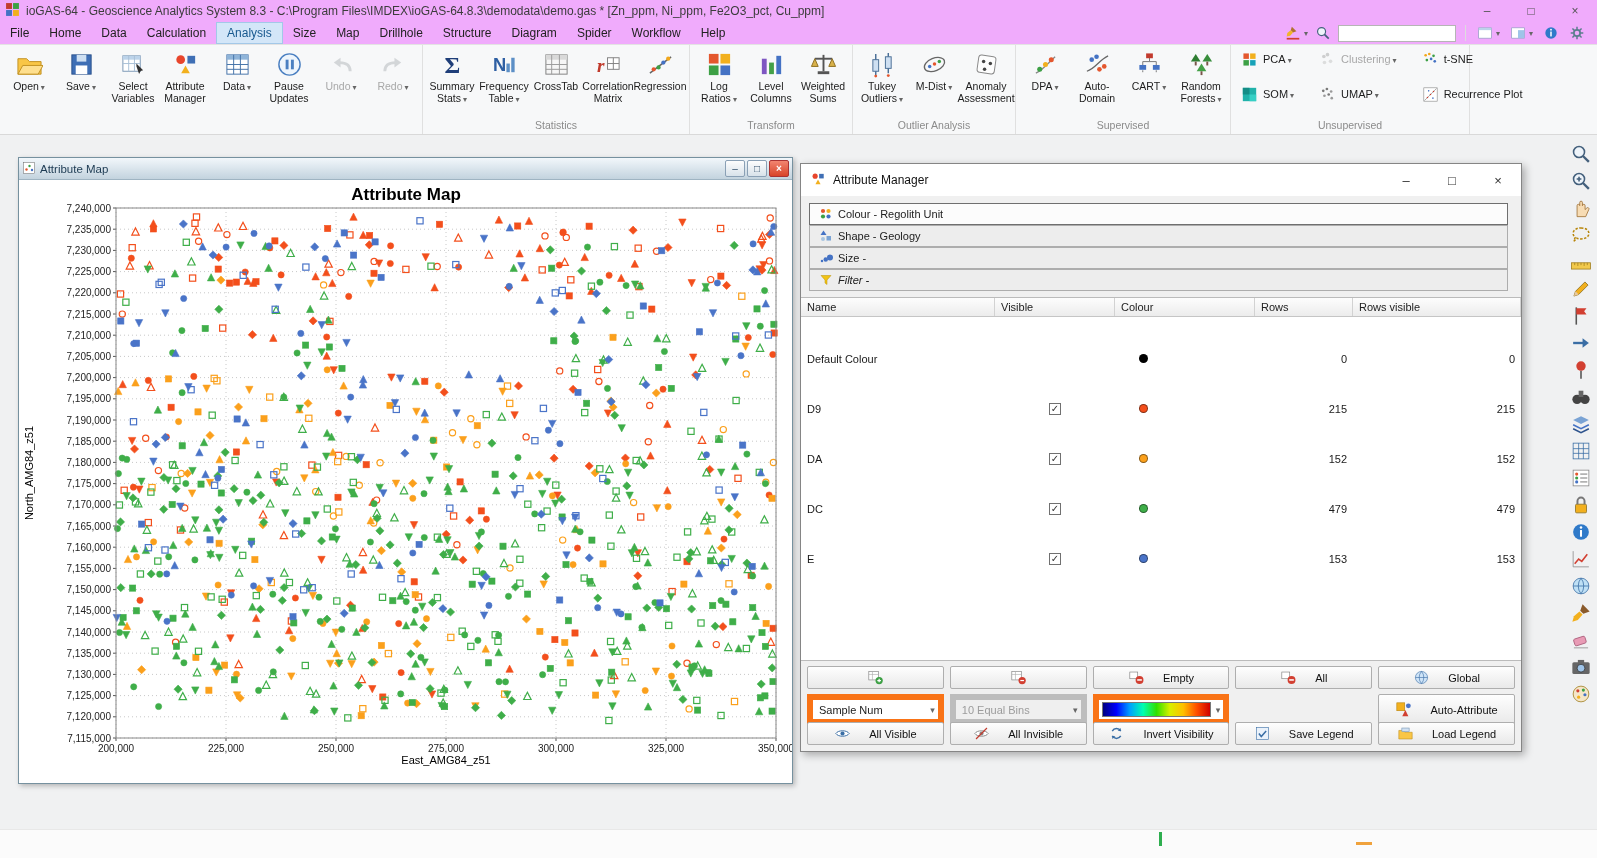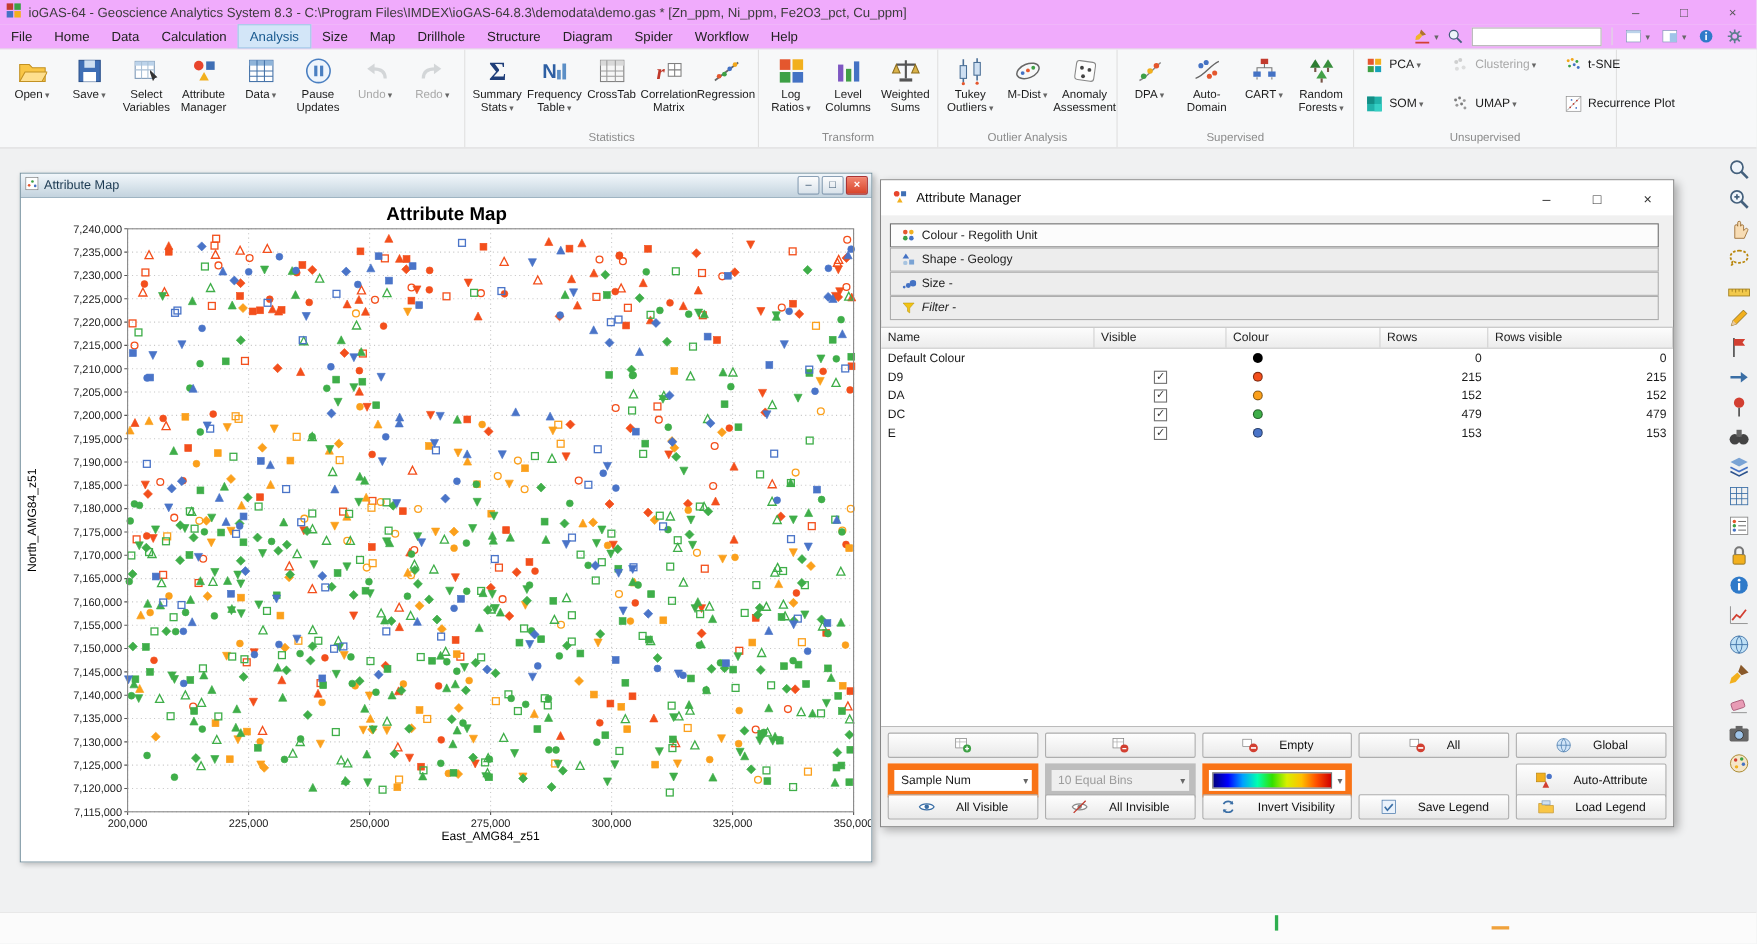--- a/index.html
+++ b/index.html
@@ -49,21 +49,21 @@
 .gwc{width:46px;display:flex;align-items:center;justify-content:center;font-size:13px;color:#333;}
 .mgr-tabs{padding:7px 8px 0;background:#f0f0f0;display:flex;flex-direction:column;}
 .tab{display:flex;align-items:center;gap:5px;border:1px solid #adadad;background:#ededed;padding:3px 9px;font-size:11px;margin-right:5px;color:#222;}
 .tab.active{background:#fcfcfc;border-color:#6f6f6f;}
 .tab .ti{width:14px;height:14px;display:inline-flex;}
 .tab.italic .tab-label{font-style:italic;}
 .mgr-table{flex:1;background:#fff;border-top:1px solid #bbb;border-bottom:1px solid #bbb;overflow:hidden;margin-top:6px;}
 .tr{display:grid;grid-template-columns:194px 120px 140px 98px 1fr;}
 .thead{background:linear-gradient(#fdfdfd,#ececec);border-bottom:1px solid #c5c5c5;}
 .th{padding:3px 6px;border-right:1px solid #d2d2d2;font-size:11px;color:#222;}
-.td{padding:0 6px;font-size:11px;height:17px;display:flex;align-items:center;}
+.td{padding:0 6px;font-size:11px;height:17px;display:flex;align-items:center;margin-top:33px;}
 .td.num{justify-content:flex-end;}
 .td.vis{justify-content:center;}
 .cb{width:12px;height:12px;border:1px solid #707070;background:#fff;display:flex;align-items:center;justify-content:center;font-size:10px;line-height:10px;color:#333;}
 .dot{width:9px;height:9px;border-radius:50%;border:1px solid rgba(0,0,0,.45);margin-left:18px;}
 .mgr-bottom{flex:0 0 auto;padding:5px 6px 6px;display:flex;flex-direction:column;gap:5px;background:#f0f0f0;}
 .btn-row{display:grid;grid-template-columns:repeat(5,1fr);gap:6px;height:23px;}
 .mgr-btn{display:flex;align-items:center;justify-content:center;gap:18px;background:linear-gradient(#fefefe,#e9e9e9);border:1px solid #aeaeae;border-radius:2px;font-size:11px;font-family:inherit;color:#111;cursor:default;}
 .bic{width:17px;height:17px;display:inline-flex;}
 .combo{display:flex;align-items:center;background:#fff;border:6px solid #f97316;font-size:11px;padding:0 3px 0 6px;}
 .combo span:first-child{flex:1;text-align:left;}

